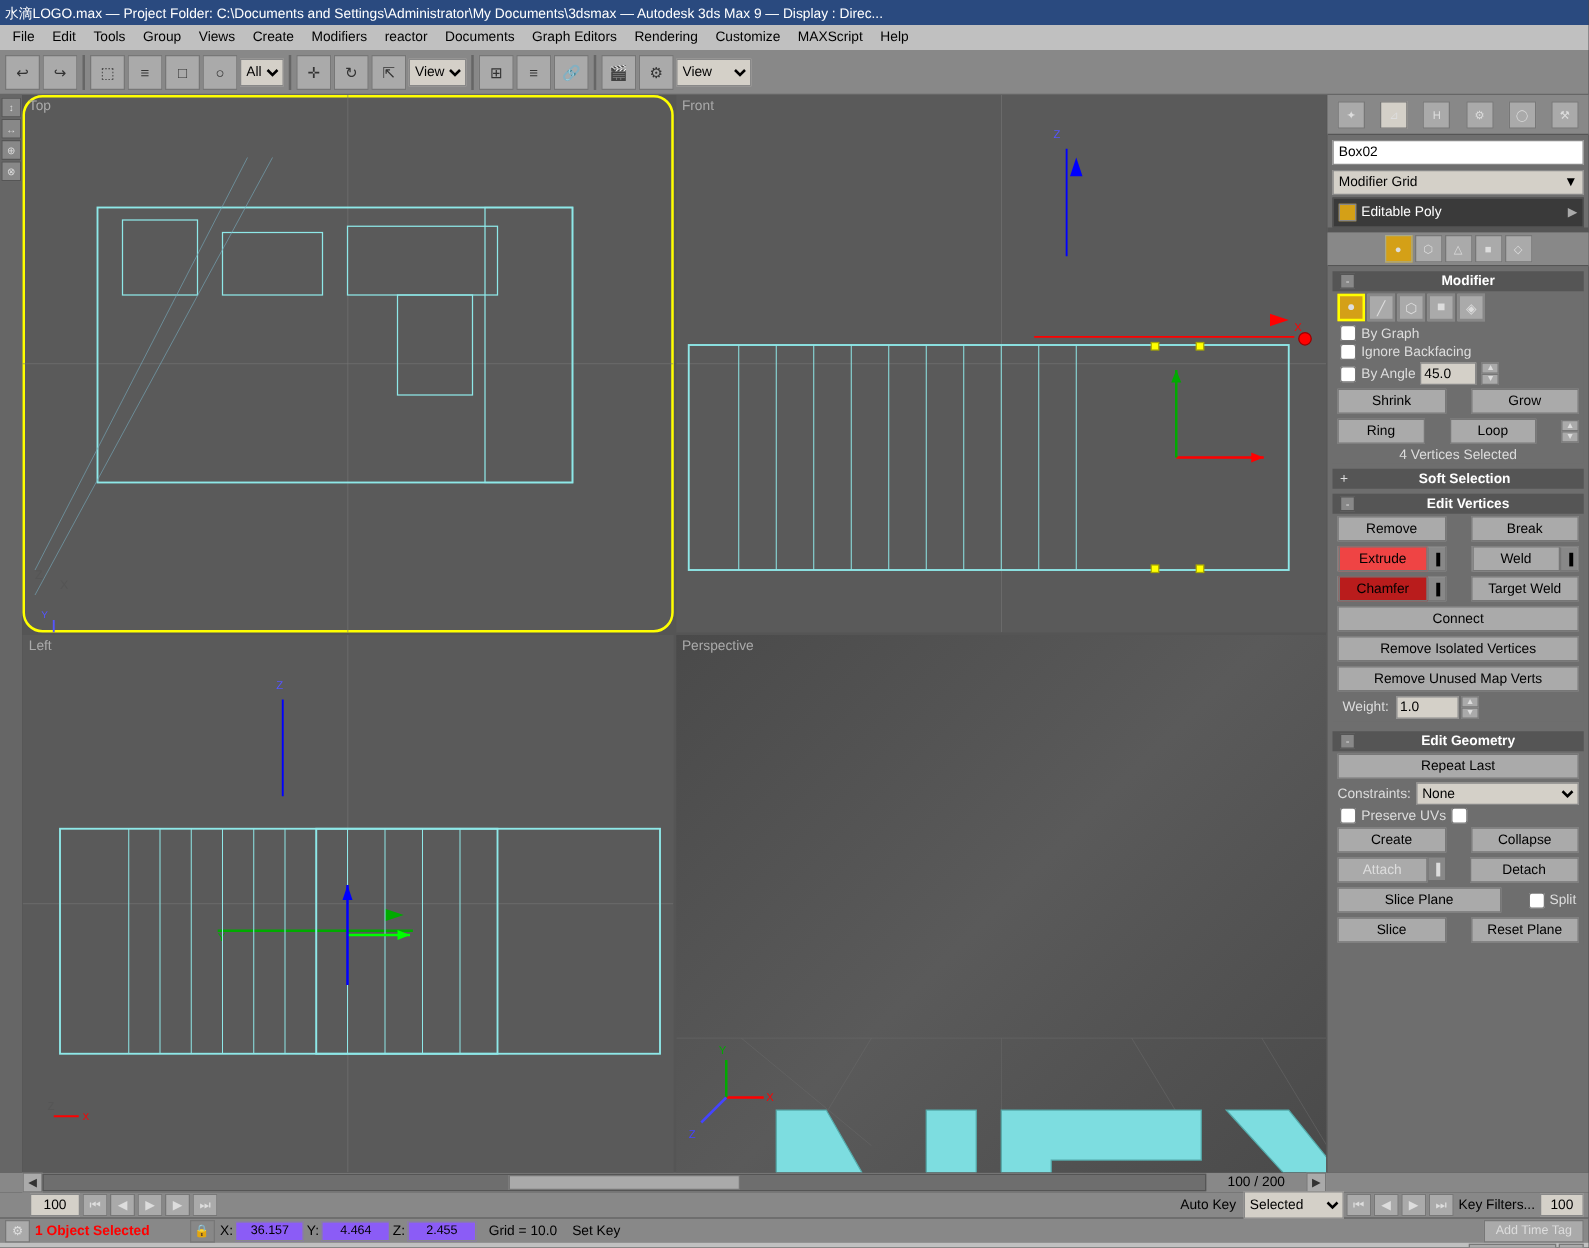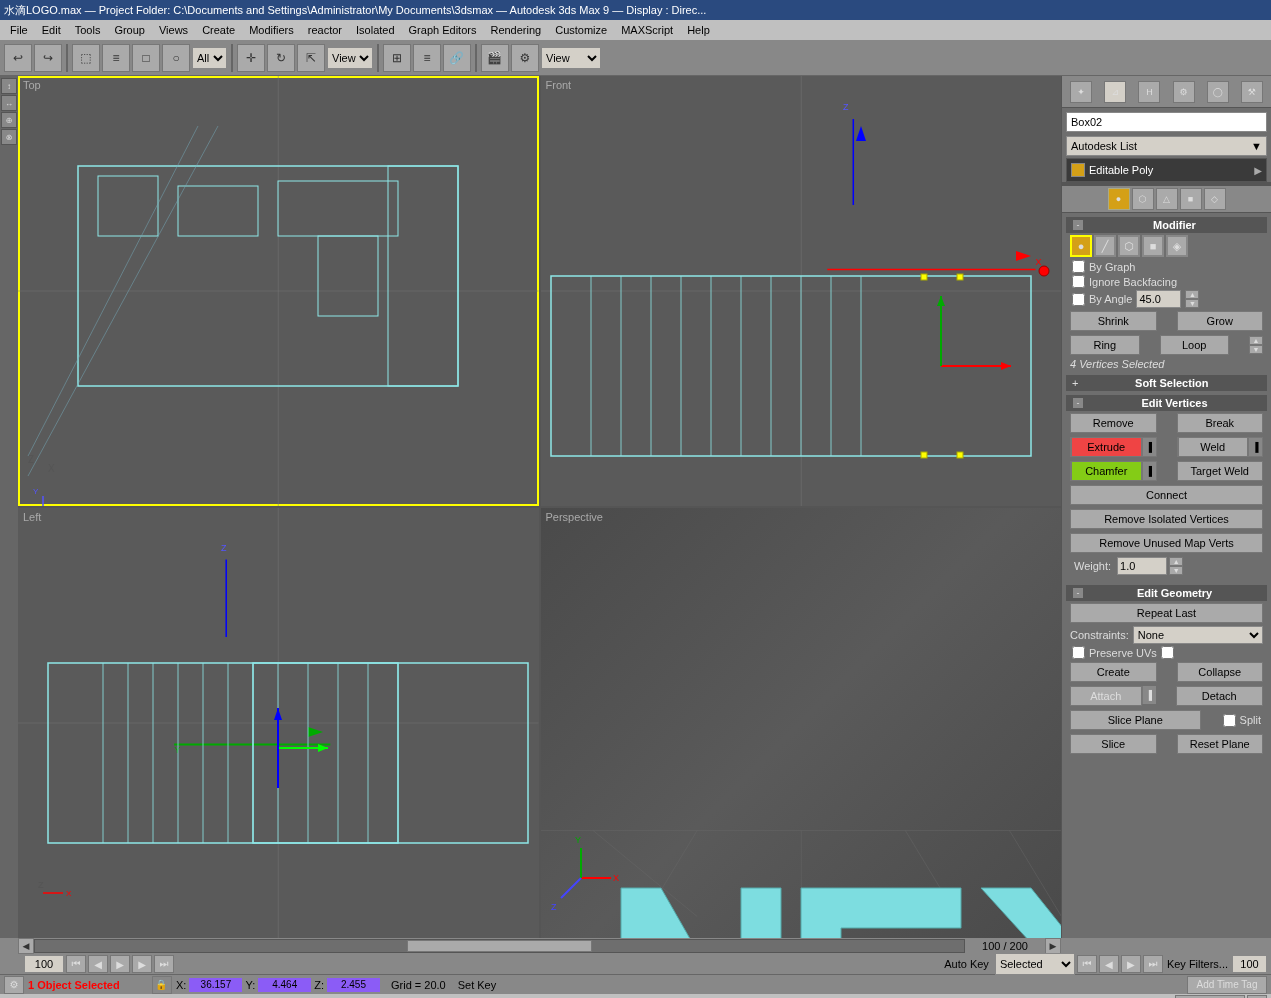--- a/index.html
+++ b/index.html
@@ -19,21 +19,21 @@
     .toolbar-select { height: 22px; background: #d4d0c8; border: 1px solid #888; color: #000; font-size: 11px; }
     
     
     #left-toolbar { width: 18px; background: #666; display: flex; flex-direction: column; align-items: center; padding: 2px 0; gap: 1px; }
     .left-btn { width: 16px; height: 16px; background: #888; border: 1px solid #555; display: flex; align-items: center; justify-content: center; cursor: pointer; font-size: 8px; color: #ddd; }
     
     
     #viewport-area { flex: 1; display: grid; grid-template-columns: 1fr 1fr; grid-template-rows: 1fr 1fr; background: #555; gap: 2px; }
     
     .viewport { position: relative; background: #5a5a5a; overflow: hidden; }
-    .viewport.active { outline: 2px solid #ffff00; outline-offset: -2px; }
+    .viewport.active { outline: 2px solid #ffff00; outline-offset: -2px; border-radius: 16px; }
     .viewport-label { position: absolute; top: 3px; left: 5px; color: #aaa; font-size: 11px; z-index: 10; }
     
     
     #right-panel { width: 210px; background: #6e6e6e; display: flex; flex-direction: column; border-left: 1px solid #555; }
     
     
     #rpanel-toolbar { height: 32px; background: #888; display: flex; align-items: center; justify-content: space-around; padding: 2px; border-bottom: 1px solid #555; }
     .rp-btn { width: 22px; height: 22px; background: #aaa; border: 1px solid #777; display: flex; align-items: center; justify-content: center; cursor: pointer; font-size: 9px; }
     
     
@@ -63,21 +63,21 @@
     .checkbox-row { display: flex; align-items: center; gap: 4px; padding: 1px 6px; }
     .checkbox-label { color: #ddd; font-size: 11px; }
     
     .panel-btn { flex: 1; height: 20px; background: #aaa; border: 1px solid #777; color: #000; font-size: 11px; cursor: pointer; text-align: center; display: flex; align-items: center; justify-content: center; }
     
     .panel-input-row { display: flex; align-items: center; gap: 2px; padding: 2px 4px; }
     .panel-input { height: 18px; background: #d4d0c8; border: 1px solid #888; color: #000; font-size: 11px; padding: 0 2px; }
     .panel-spin { width: 14px; display: flex; flex-direction: column; }
     .spin-btn { width: 14px; height: 9px; background: #aaa; border: 1px solid #777; cursor: pointer; display: flex; align-items: center; justify-content: center; font-size: 7px; }
     
-    .vertices-selected { color: #ddd; font-size: 11px; text-align: left; padding: 1px 4px; font-style: italic; }
+    .vertices-selected { color: #ddd; font-size: 11px; text-align: center; padding: 1px 4px; }
     .edit-vert-btn-with-arrow { flex: 1; height: 20px; background: #aaa; border: 1px solid #777; color: #000; font-size: 11px; cursor: pointer; display: flex; align-items: center; }
     .btn-label { flex: 1; text-align: center; }
     .btn-arrow { width: 14px; height: 18px; background: #888; border-left: 1px solid #777; display: flex; align-items: center; justify-content: center; font-size: 9px; }
     
     .weight-label { color: #ddd; font-size: 11px; padding: 0 4px; }
     .weight-input { width: 50px; height: 18px; background: #d4d0c8; border: 1px solid #888; color: #000; font-size: 11px; padding: 0 2px; }
     
     
     .constraints-row { display: flex; align-items: center; gap: 4px; padding: 1px 4px; }
     .constraints-label { color: #ddd; font-size: 11px; }
@@ -118,21 +118,21 @@
 
 <div id="menubar">
   <span class="menu-item">File</span>
   <span class="menu-item">Edit</span>
   <span class="menu-item">Tools</span>
   <span class="menu-item">Group</span>
   <span class="menu-item">Views</span>
   <span class="menu-item">Create</span>
   <span class="menu-item">Modifiers</span>
   <span class="menu-item">reactor</span>
-  <span class="menu-item">Isolated</span>
+  <span class="menu-item">Documents</span>
   <span class="menu-item">Graph Editors</span>
   <span class="menu-item">Rendering</span>
   <span class="menu-item">Customize</span>
   <span class="menu-item">MAXScript</span>
   <span class="menu-item">Help</span>
 </div>
 
 <div id="toolbar">
 
   <div class="toolbar-btn">↩</div>
@@ -340,21 +340,21 @@
       <div class="rp-btn" style="background:#d4d0c8;">⊿</div>
       <div class="rp-btn">H</div>
       <div class="rp-btn">⚙</div>
       <div class="rp-btn">◯</div>
       <div class="rp-btn">⚒</div>
     </div>
 
     <input type="text" id="obj-name-field" value="Box02" style="">
 
     <div id="modifier-dropdown">
-      <span>Autodesk List</span>
+      <span>Modifier Grid</span>
       <span>▼</span>
     </div>
 
     <div id="modifier-stack">
       <div class="modifier-item">
         <div class="modifier-icon"></div>
         <span class="modifier-label">Editable Poly</span>
         <span class="modifier-arrow">▶</span>
       </div>
     </div>
@@ -439,21 +439,21 @@
           <div class="btn-arrow">▐</div>
         </div>
         <div style="flex:1;display:flex;" class="edit-vert-btn-with-arrow">
           <span class="btn-label" style="flex:1;text-align:center;height:20px;background:#aaa;border:1px solid #777;cursor:pointer;display:flex;align-items:center;justify-content:center;">Weld</span>
           <div class="btn-arrow">▐</div>
         </div>
       </div>
 
       <div class="panel-row">
         <div style="flex:1;display:flex;" class="edit-vert-btn-with-arrow">
-          <span class="btn-label" style="flex:1;text-align:center;height:20px;background:#84cc16;border:1px solid #777;cursor:pointer;display:flex;align-items:center;justify-content:center;">Chamfer</span>
+          <span class="btn-label" style="flex:1;text-align:center;height:20px;background:#b91c1c;border:1px solid #777;cursor:pointer;display:flex;align-items:center;justify-content:center;">Chamfer</span>
           <div class="btn-arrow">▐</div>
         </div>
         <div class="panel-btn">Target Weld</div>
       </div>
 
       <div class="panel-row">
         <div class="panel-btn">Connect</div>
       </div>
 
       <div class="panel-row">
@@ -572,21 +572,21 @@
 
   <div class="status-section">
     <span class="coord-label">X:</span>
     <input type="text" class="coord-input" value="36.157" style="">
     <span class="coord-label">Y:</span>
     <input type="text" class="coord-input" value="4.464" style="">
     <span class="coord-label">Z:</span>
     <input type="text" class="coord-input" value="2.455" style="">
   </div>
 
-  <span style="color:#000;font-size:11px;padding:0 6px;">Grid = 20.0</span>
+  <span style="color:#000;font-size:11px;padding:0 6px;">Grid = 10.0</span>
 
   <div style="padding:0 2px;color:#000;font-size:11px;">Set Key</div>
 
   <div style="flex:1;"></div>
   <div class="anim-btn" style="width:80px;font-size:10px;">Add Time Tag</div>
 </div>
 
 <div id="bottom-bar">
 
   <div style="margin-left:auto;display:flex;gap:2px;align-items:center;">

